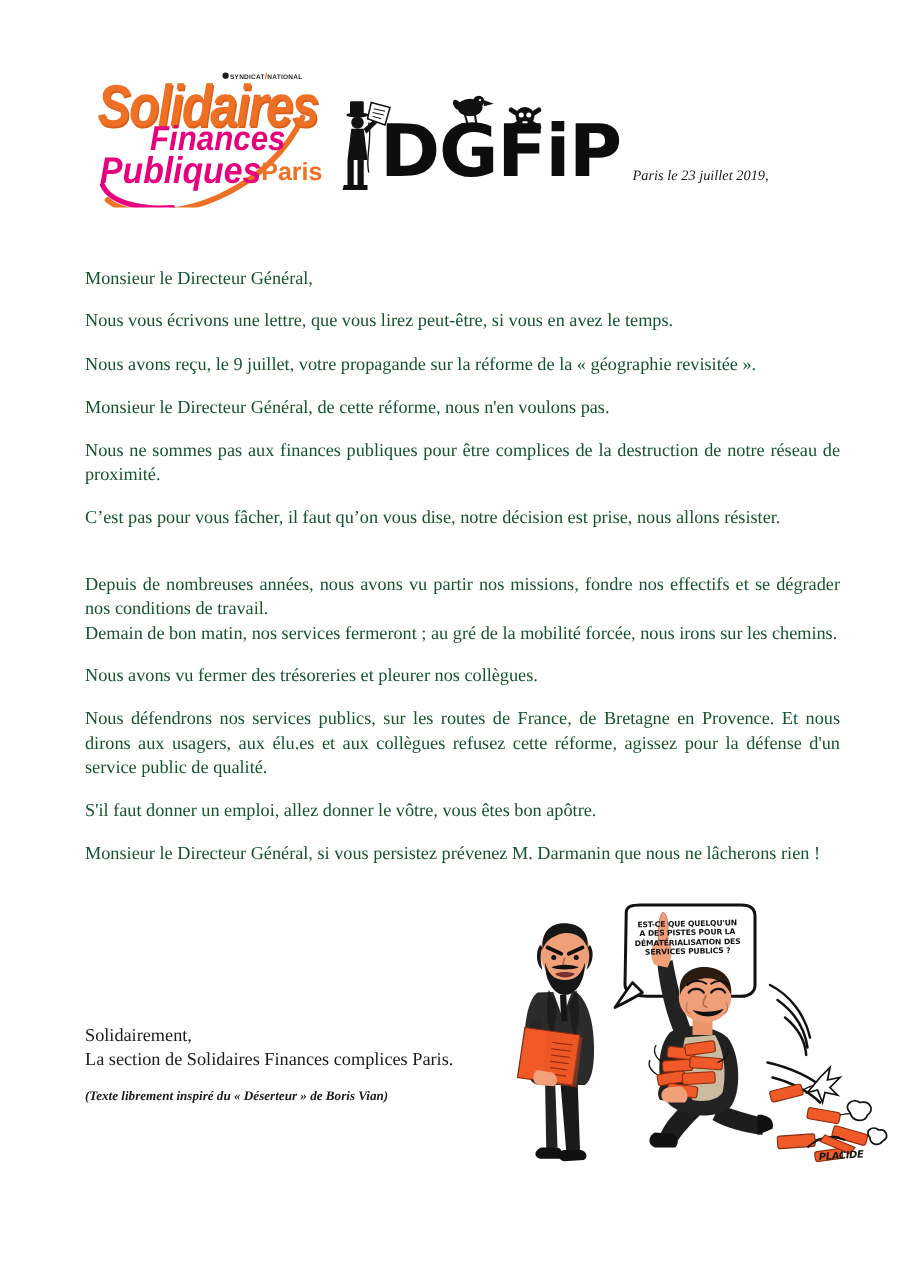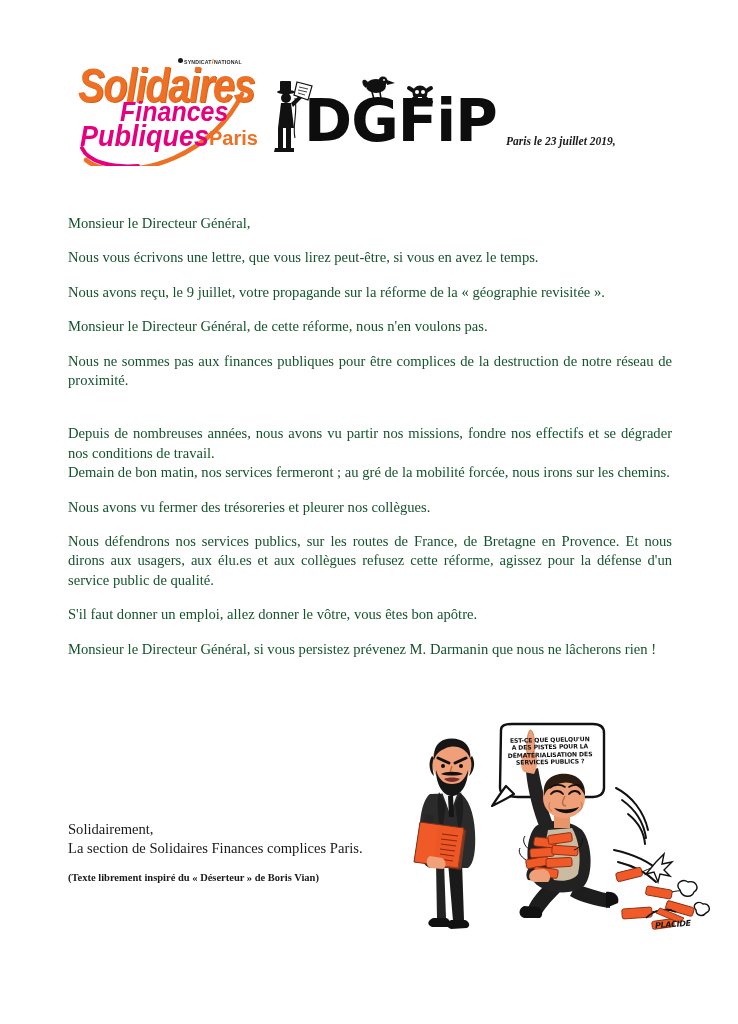--- a/index.html
+++ b/index.html
@@ -145,21 +145,21 @@
     white-space: nowrap;
   }
 
   
   .date-line {
     position: absolute;
     left: 506px;
     top: 119px;
     font-family: "Liberation Serif", "DejaVu Serif", serif;
     font-style: italic;
-    font-weight: bold;
+    font-weight: normal;
     font-size: 11.5px;
     color: #1a1a1a;
     white-space: nowrap;
   }
 
   
   .letter {
     position: absolute;
     left: 68px;
     top: 214px;
@@ -186,20 +186,21 @@
   .sig-line {
     font-size: 14.6px;
     line-height: 1.33;
     color: #1a1a1a;
   }
   .footnote {
     position: absolute;
     left: 68px;
     top: 872px;
     font-size: 10.5px;
+    font-style: italic;
     font-weight: bold;
     color: #1a1a1a;
     white-space: nowrap;
   }
 
   
   .cartoon {
     position: absolute;
     left: 408px;
     top: 722px;
@@ -296,20 +297,21 @@
 
     <div class="date-line">Paris le 23 juillet 2019,</div>
   </div>
 
   <div class="letter">
     <p class="para">Monsieur le Directeur Général,</p>
     <p class="para">Nous vous écrivons une lettre, que vous lirez peut-être, si vous en avez le temps.</p>
     <p class="para">Nous avons reçu, le 9 juillet, votre propagande sur la réforme de la « géographie revisitée ».</p>
     <p class="para">Monsieur le Directeur Général, de cette réforme, nous n'en voulons pas.</p>
     <p class="para">Nous ne sommes pas aux finances publiques pour être complices de la destruction de notre réseau de proximité.</p>
+    <p class="para">C’est pas pour vous fâcher, il faut qu’on vous dise, notre décision est prise, nous allons résister.</p>
     <p class="para tight">Depuis de nombreuses années, nous avons vu partir nos missions, fondre nos effectifs et se dégrader nos conditions de travail.</p>
     <p class="para">Demain de bon matin, nos services fermeront ; au gré de la mobilité forcée, nous irons sur les chemins.</p>
     <p class="para">Nous avons vu fermer des trésoreries et pleurer nos collègues.</p>
     <p class="para">Nous défendrons nos services publics, sur les routes de France, de Bretagne en Provence. Et nous dirons aux usagers, aux élu.es et aux collègues refusez cette réforme, agissez pour la défense d'un service public de qualité.</p>
     <p class="para">S'il faut donner un emploi, allez donner le vôtre, vous êtes bon apôtre.</p>
     <p class="para">Monsieur le Directeur Général, si vous persistez prévenez M. Darmanin que nous ne lâcherons rien !</p>
   </div>
 
   <div class="signature">
     <div class="sig-line">Solidairement,</div>

